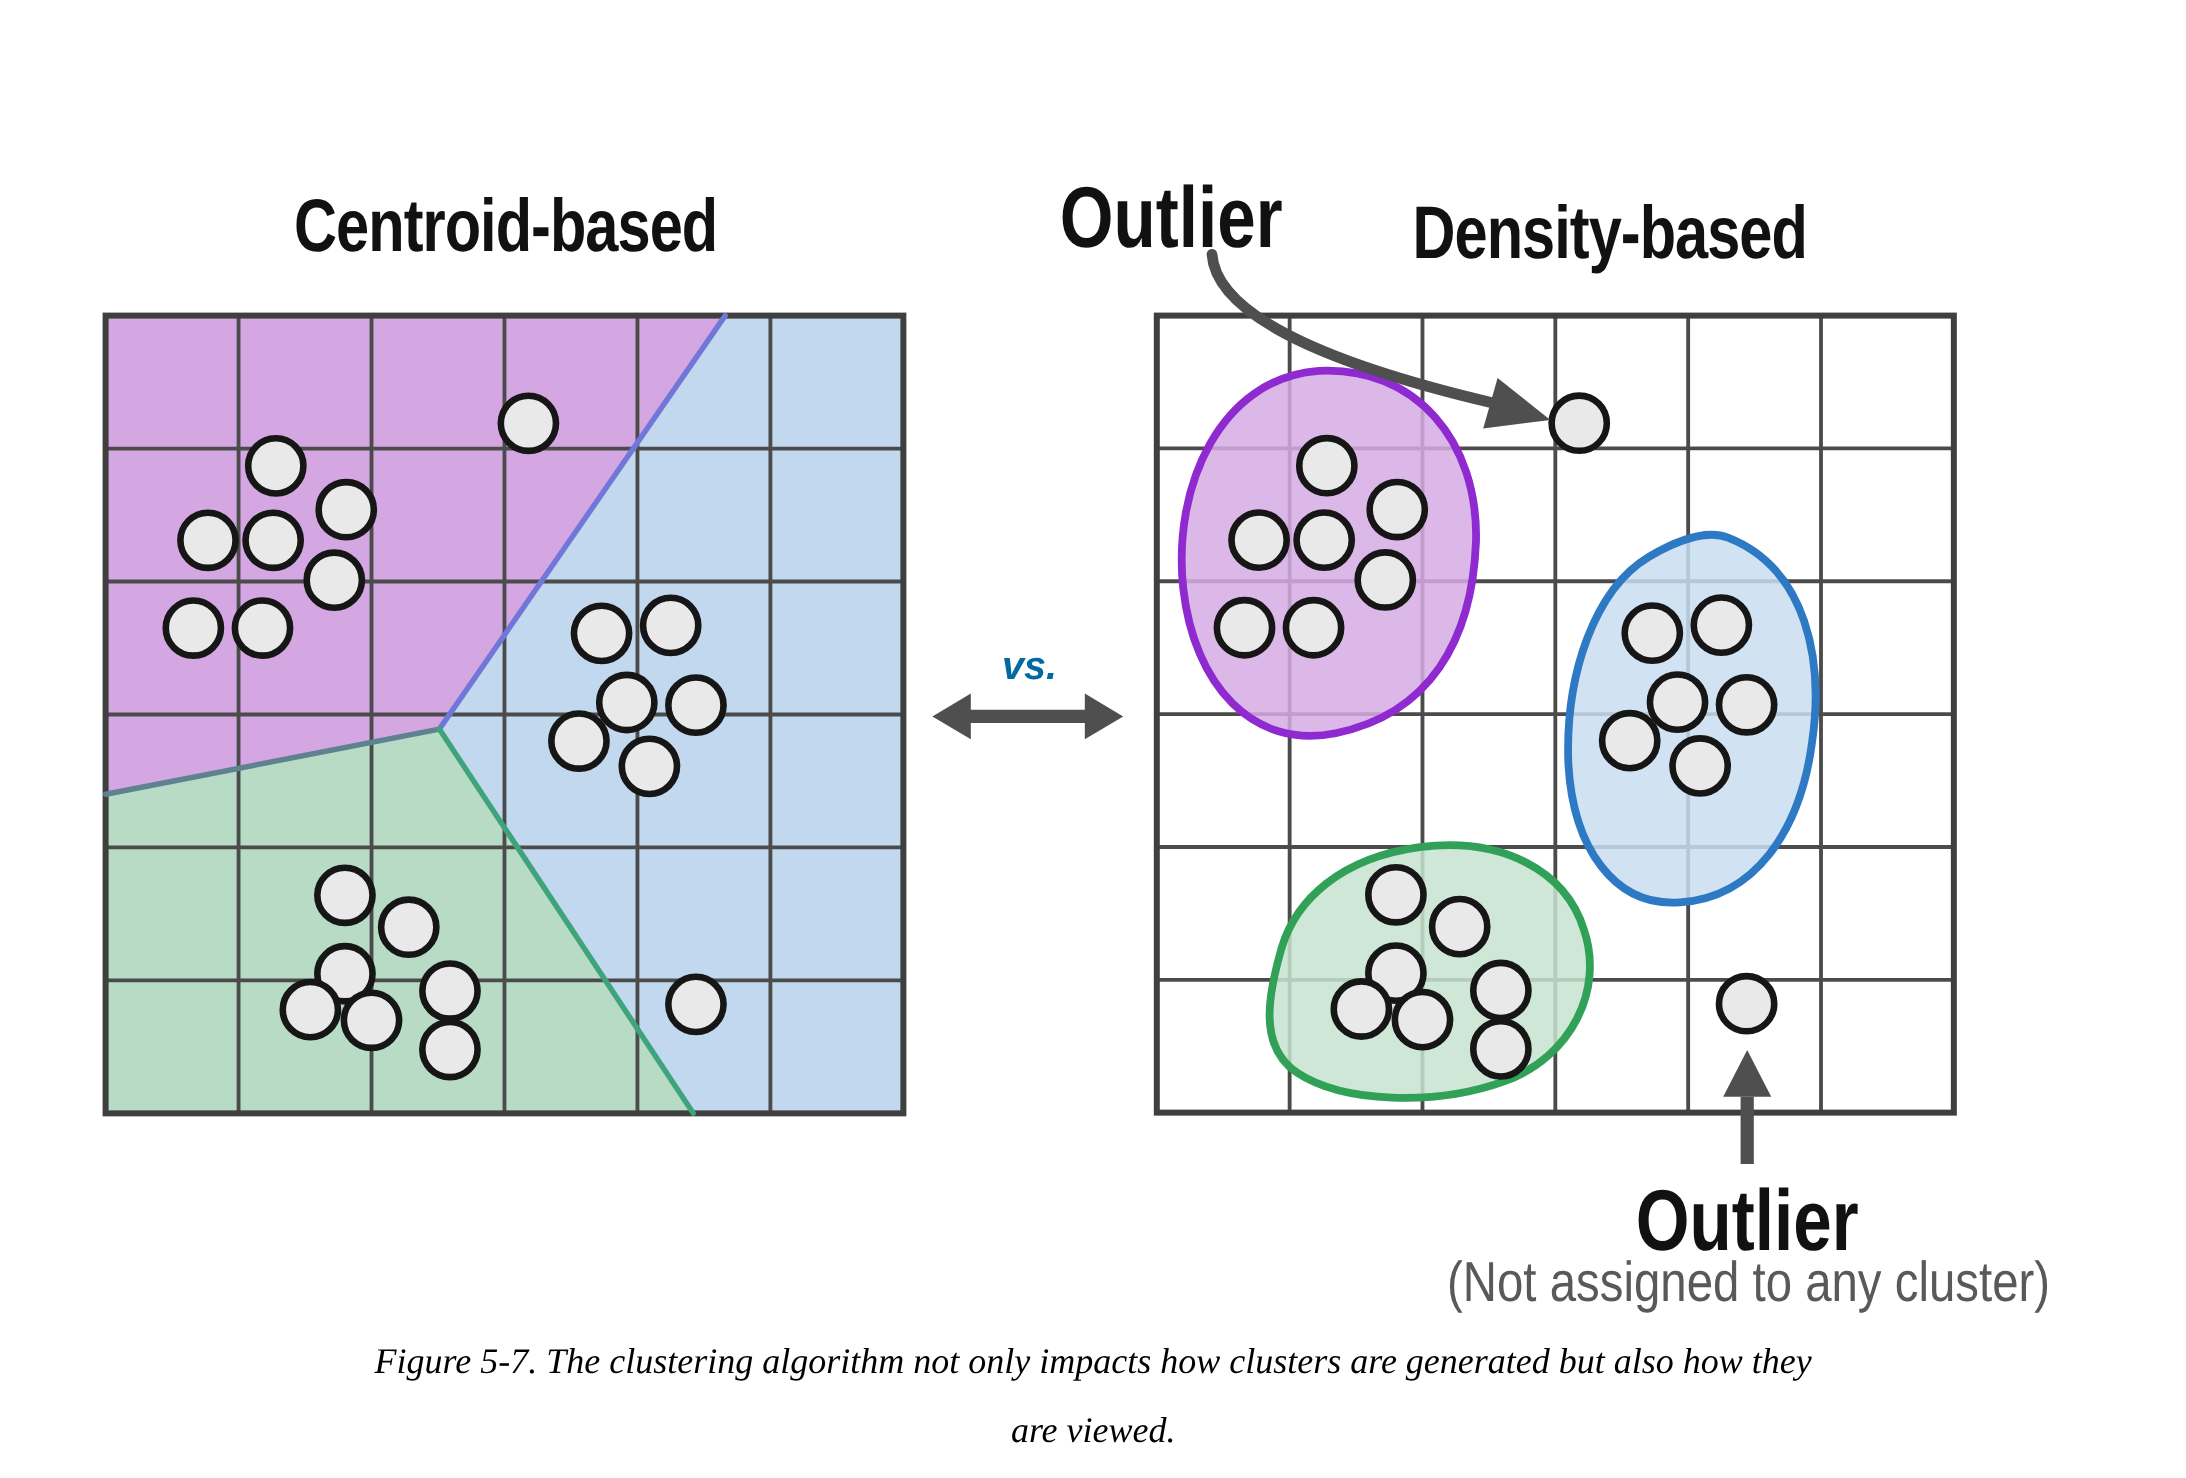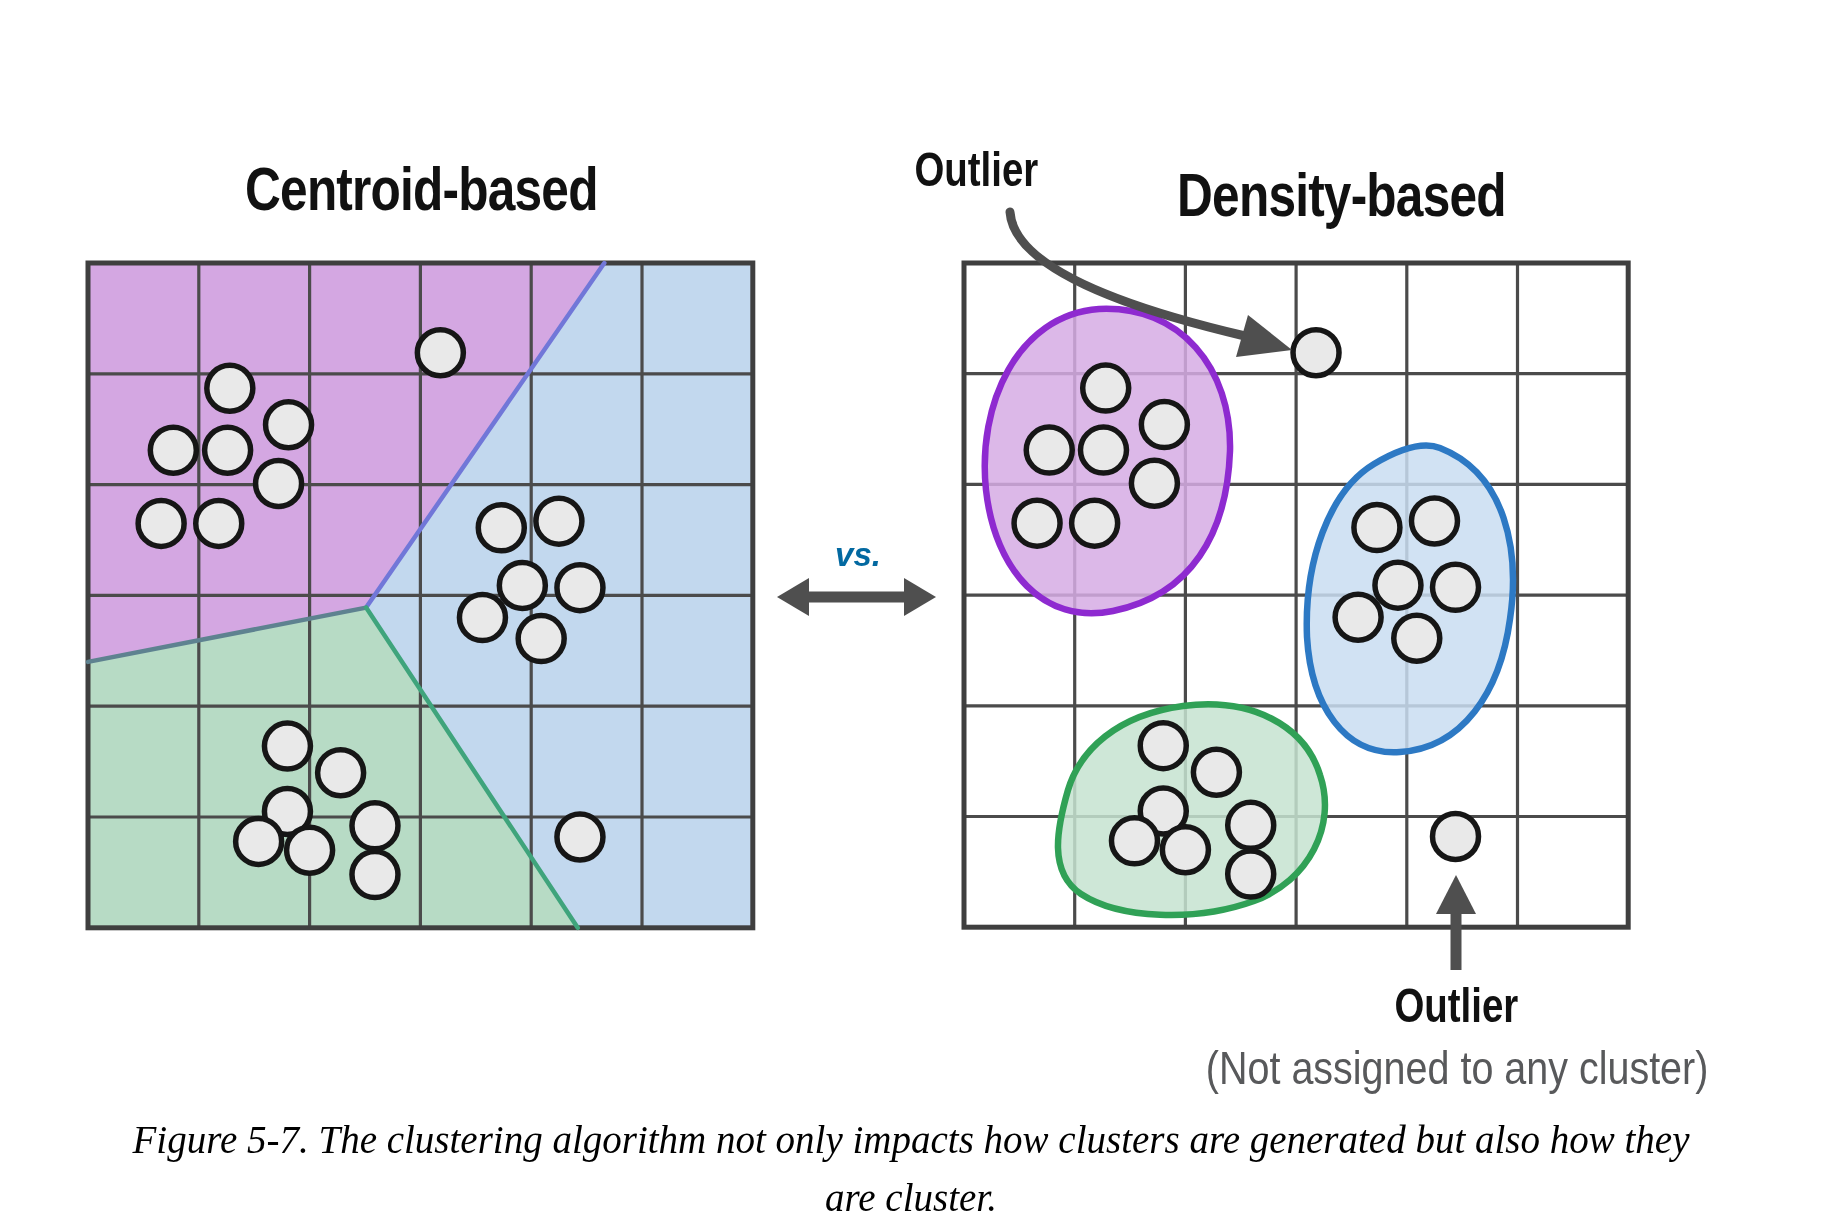--- a/index.html
+++ b/index.html
@@ -17,28 +17,28 @@
     color:#111111;
     line-height:1.0;
     white-space:nowrap;
   }
   .label .cond{
     display:inline-block;
     transform:scaleX(0.80);
     transform-origin:center center;
   }
   .panel-title{font-size:62px;font-weight:bold;letter-spacing:-1px;}
-  .outlier-label{font-size:48px;font-weight:bold;}
+  .outlier-label{font-size:72px;font-weight:bold;}
   .vs-label{font-size:33px;font-weight:bold;font-style:italic;color:#0369a1;}
   .note-label{font-size:47px;color:#58595b;}
   .note-label .cond{transform:scaleX(0.84);}
   .caption{
     font-family:"Liberation Serif",serif;
     font-style:italic;
-    font-size:39px;
+    font-size:30px;
     color:#000000;
   }
 </style>
 </head>
 <body>
 
 <div class="canvas">
 
   <svg id="fig-svg" width="1822" height="1232" viewBox="0 0 1822 1232" xmlns="http://www.w3.org/2000/svg">
       <g>
@@ -156,16 +156,16 @@
 
   <div class="label note-label" style="left:1107px;width:700px;top:1044px;">
     <span class="cond">(Not assigned to any cluster)</span>
   </div>
 
   <div class="label caption" style="left:0px;width:1822px;top:1120px;">
     <span>Figure 5-7. The clustering algorithm not only impacts how clusters are generated but also how they</span>
   </div>
 
   <div class="label caption" style="left:0px;width:1822px;top:1178px;">
-    <span>are cluster.</span>
+    <span>are viewed.</span>
   </div>
 
 </div>
 
 </body></html>

